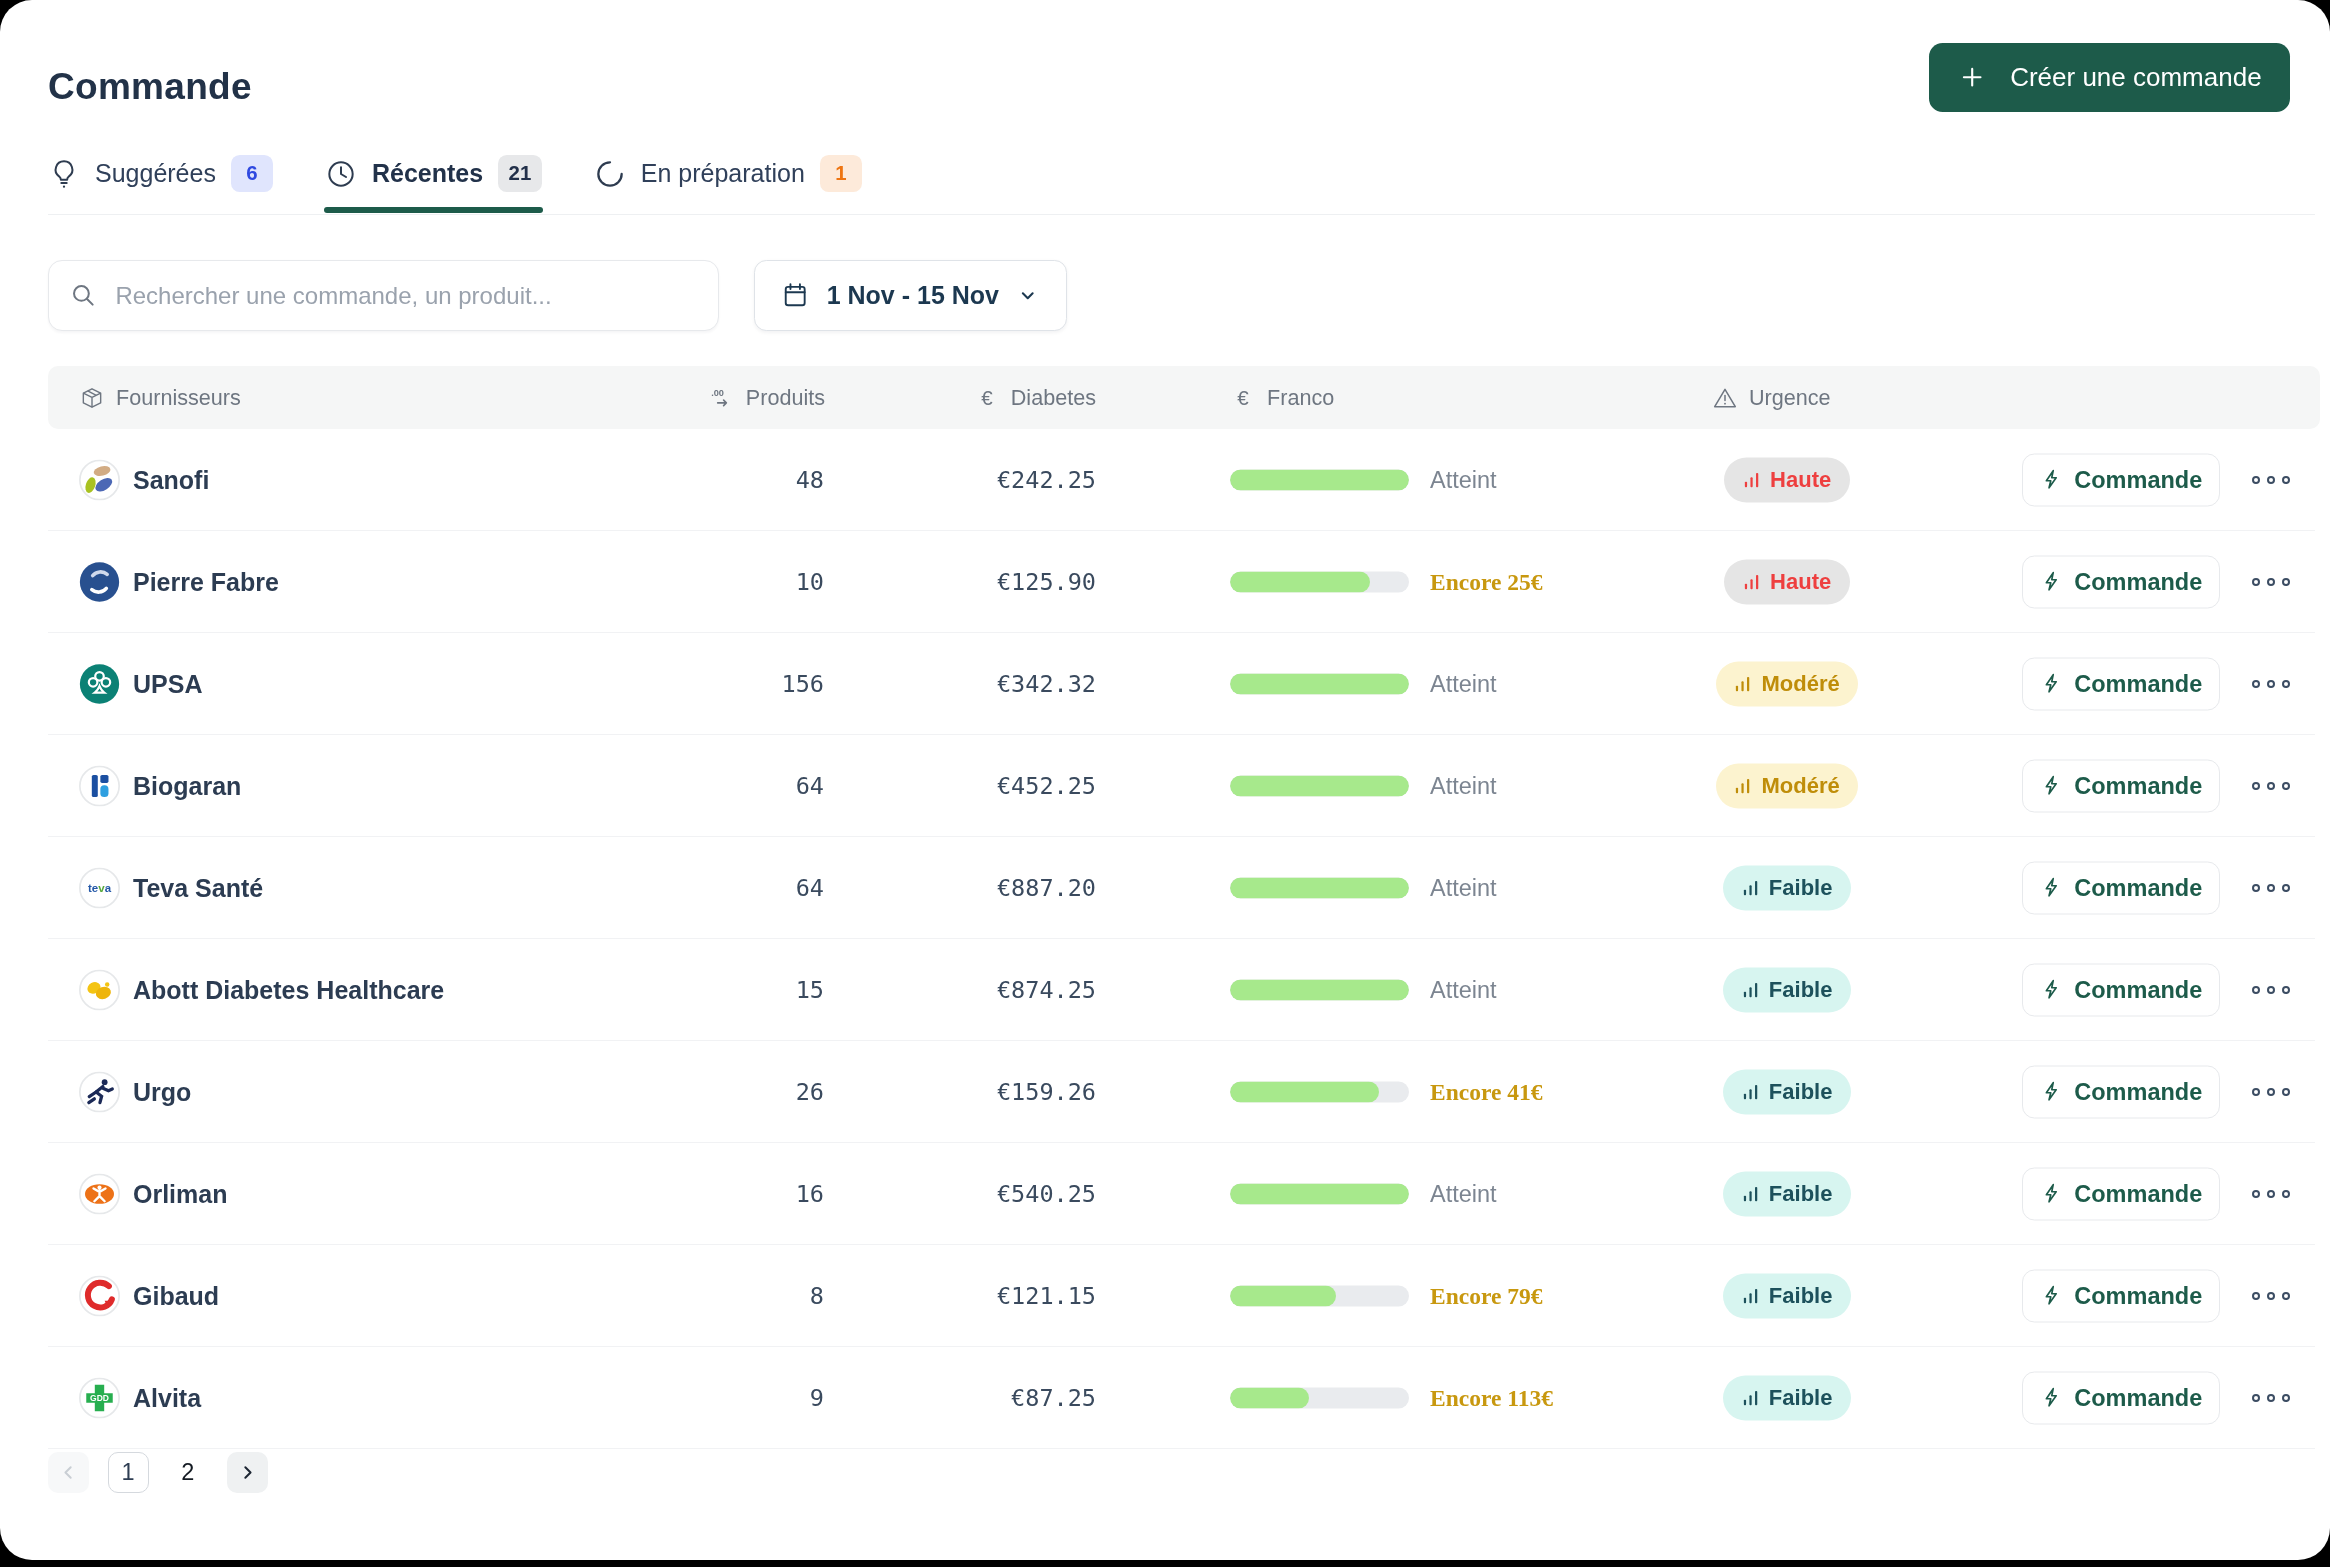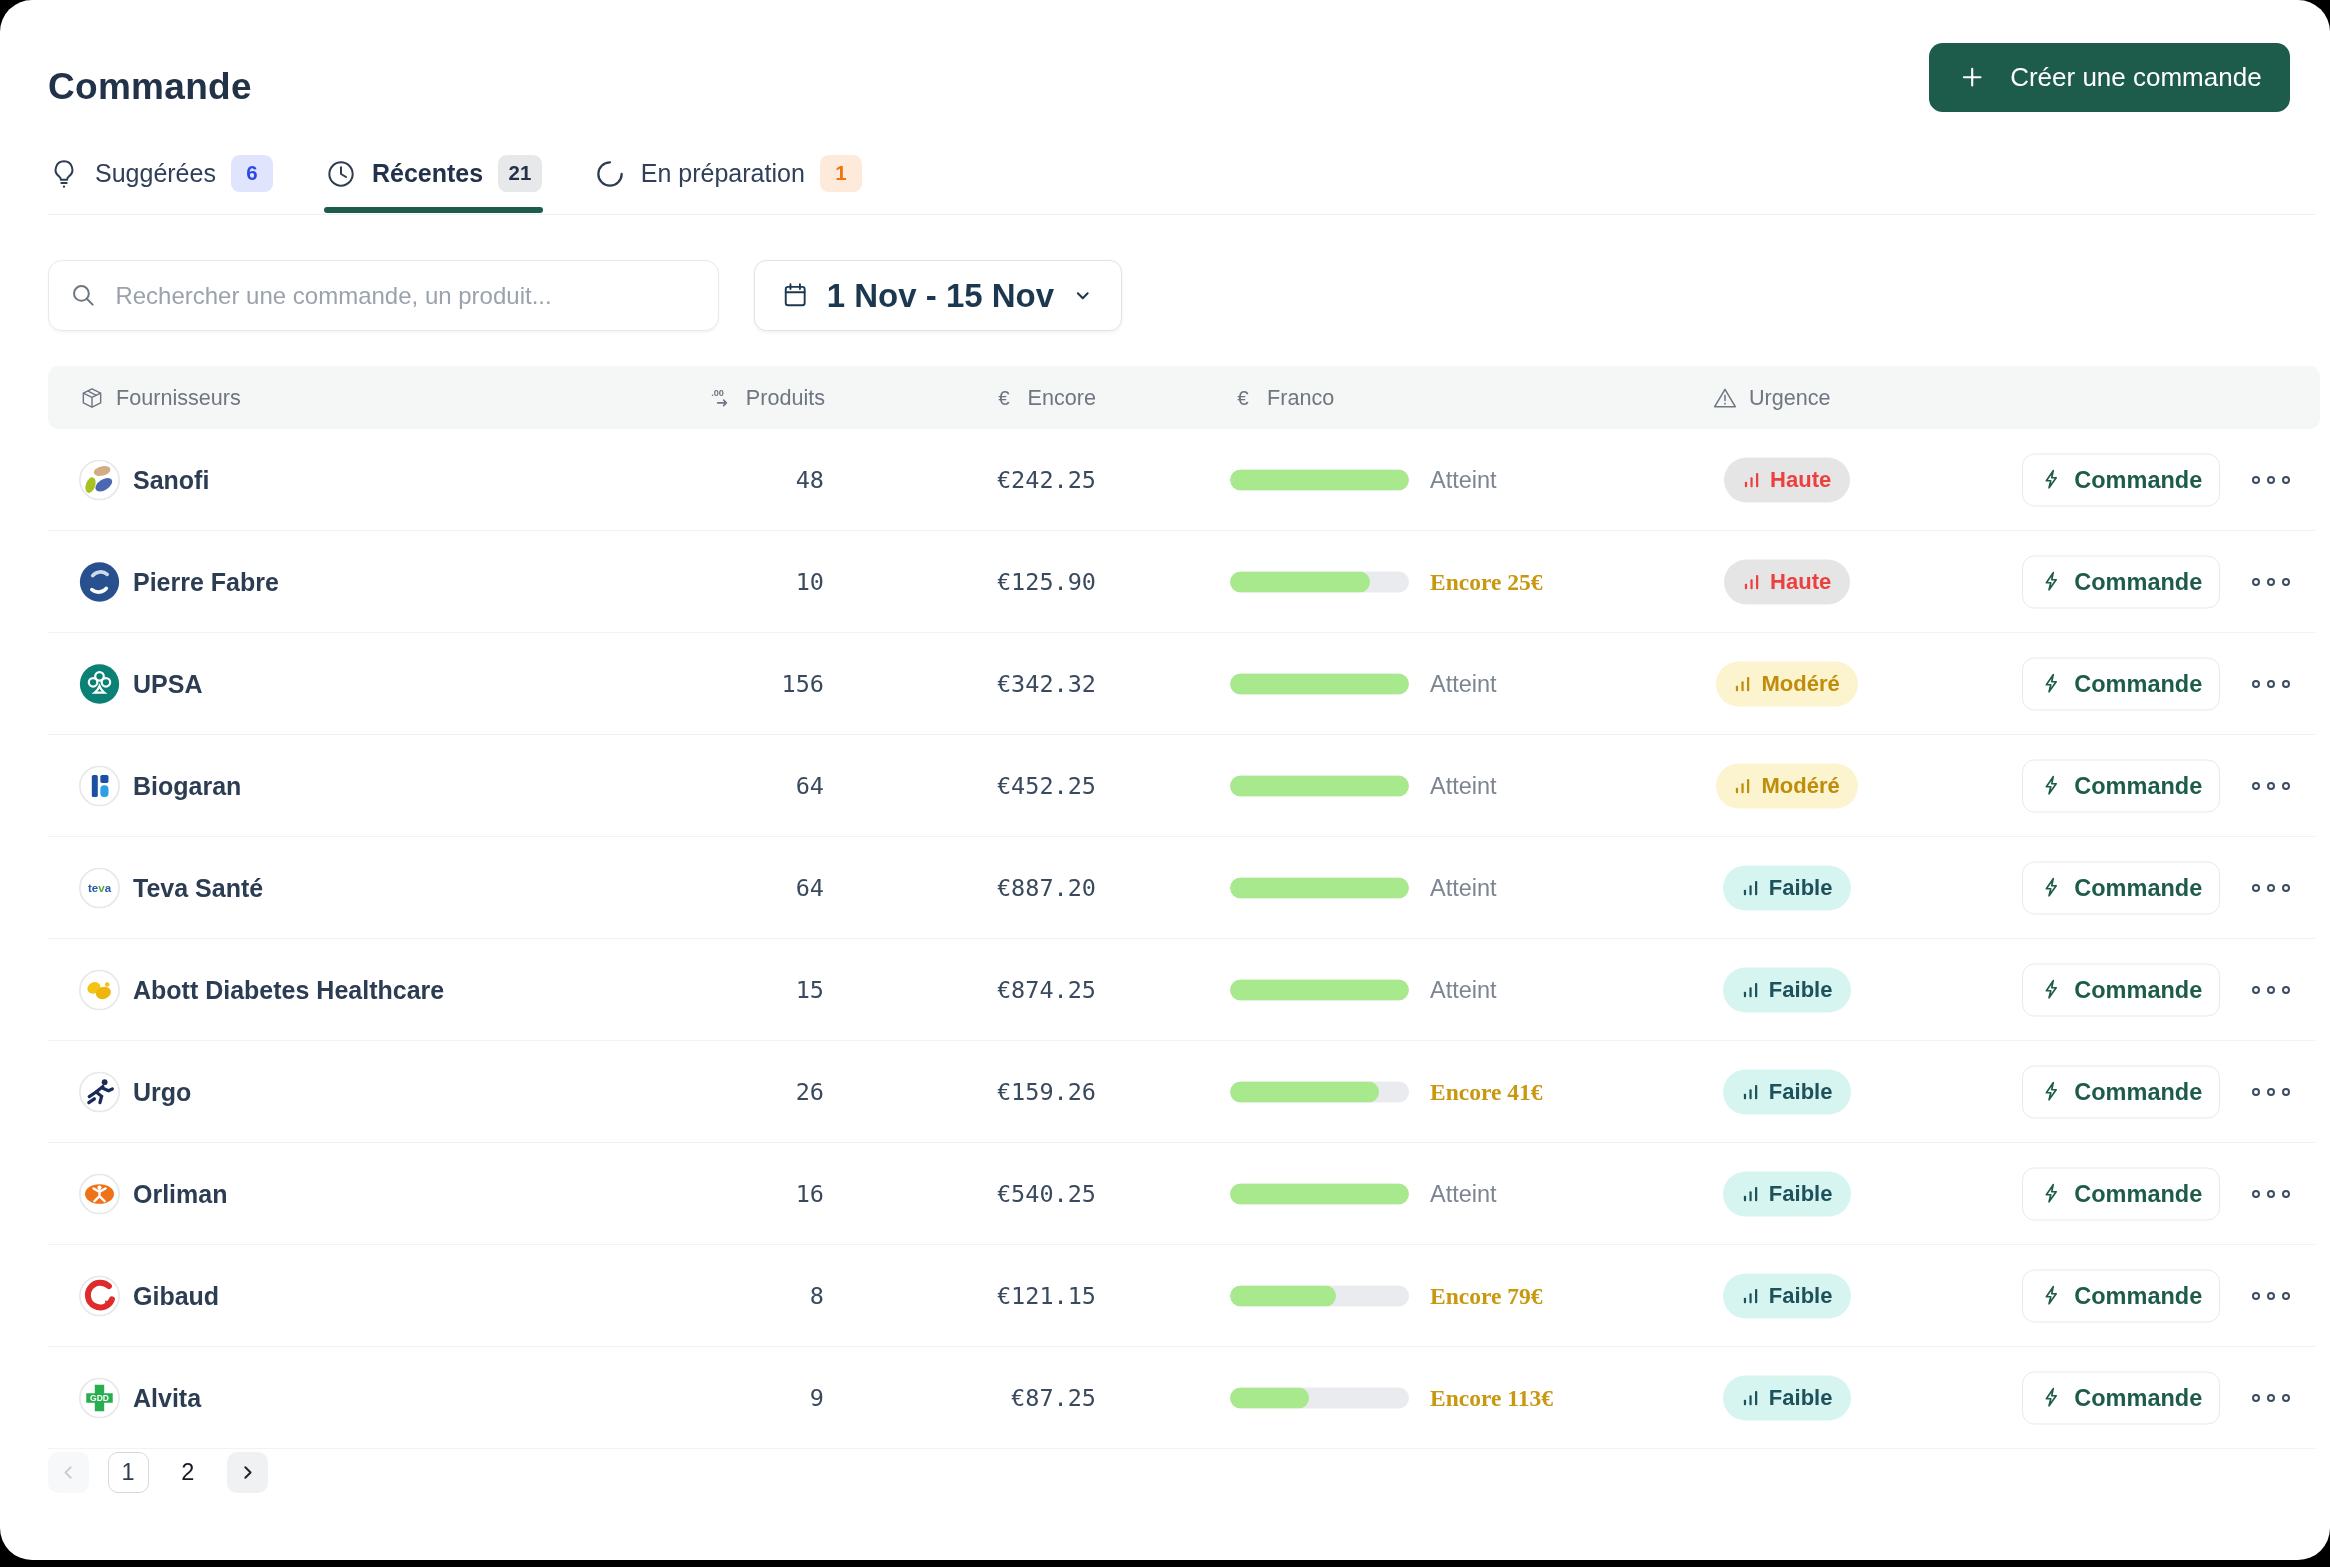--- a/index.html
+++ b/index.html
@@ -28,21 +28,21 @@
   .t-badge.b3{background:#fdeada;color:#ee7512;}
 
   
   .filters{position:absolute;left:48px;top:260px;display:flex;gap:35px;}
   .search-box{width:671px;height:71px;border:1.2px solid #e7e9ec;border-radius:14px;display:flex;
     align-items:center;padding:0 20px;gap:16px;box-sizing:border-box;background:#fff;box-shadow:0 1.2px 2.5px rgba(16,24,40,.04);}
   .search-box svg{width:28.4px;height:28.4px;color:#6e7681;flex:none;}
   .search-box input{border:none;outline:none;flex:1;font-size:24px;color:#38465a;font-family:inherit;background:transparent;}
   .search-box input::placeholder{color:#9aa2ad;}
   .date-btn{height:71px;border:1.9px solid #dfe3e8;border-radius:12.4px;background:#fff;display:flex;align-items:center;
-    gap:17.3px;padding:0 26px;font-family:inherit;font-size:33px;font-weight:700;color:#1c3850;cursor:pointer;
+    gap:17.3px;padding:0 26px;font-family:inherit;font-size:25px;font-weight:700;color:#1c3850;cursor:pointer;
     box-shadow:0 1.9px 3.7px rgba(16,24,40,.05);}
   .date-btn .cal{width:28.4px;height:28.4px;color:#1c3850;}
   .date-btn .chev{width:23.5px;height:23.5px;color:#1c3850;}
 
   
   .thead{position:absolute;left:48px;right:10px;top:366px;height:63px;background:#f5f6f6;border-radius:10px;}
   .thead .hcell{position:absolute;top:0;height:63px;display:flex;align-items:center;gap:11px;color:#6e7681;font-size:21.6px;}
   .thead svg{width:26px;height:26px;color:#6e7681;flex:none;}
   .h-supplier{left:31px;}
   .h-products{left:603px;width:174px;justify-content:flex-end;}
@@ -163,21 +163,21 @@
       <svg viewBox="0 0 48 48" style="font-size:35px">
         <text x="4" y="20" font-size="17" font-weight="bold" fill="currentColor" font-family="Liberation Sans,sans-serif">.00</text>
         <path d="M16 33h16m0 0-5-5m5 5-5 5" stroke="currentColor" stroke-width="3" fill="none" stroke-linecap="round" stroke-linejoin="round"></path>
       </svg>
       <span>Produits</span>
     </div>
     <div class="hcell h-amount">
       <svg viewBox="0 0 48 48" style="font-size:35px">
         <text x="24" y="37" text-anchor="middle" font-size="38" fill="currentColor" font-family="Liberation Sans,sans-serif">€</text>
       </svg>
-      <span>Encore</span>
+      <span>Diabetes</span>
     </div>
     <div class="hcell h-franco">
       <svg viewBox="0 0 48 48" style="font-size:35px">
         <text x="24" y="37" text-anchor="middle" font-size="38" fill="currentColor" font-family="Liberation Sans,sans-serif">€</text>
       </svg>
       <span>Franco</span>
     </div>
     <div class="hcell h-urgency">
       <svg viewBox="0 0 48 48" fill="none" stroke="currentColor" stroke-width="2.8" stroke-linejoin="round">
         <path d="M24 8 43 40H5z"></path>

